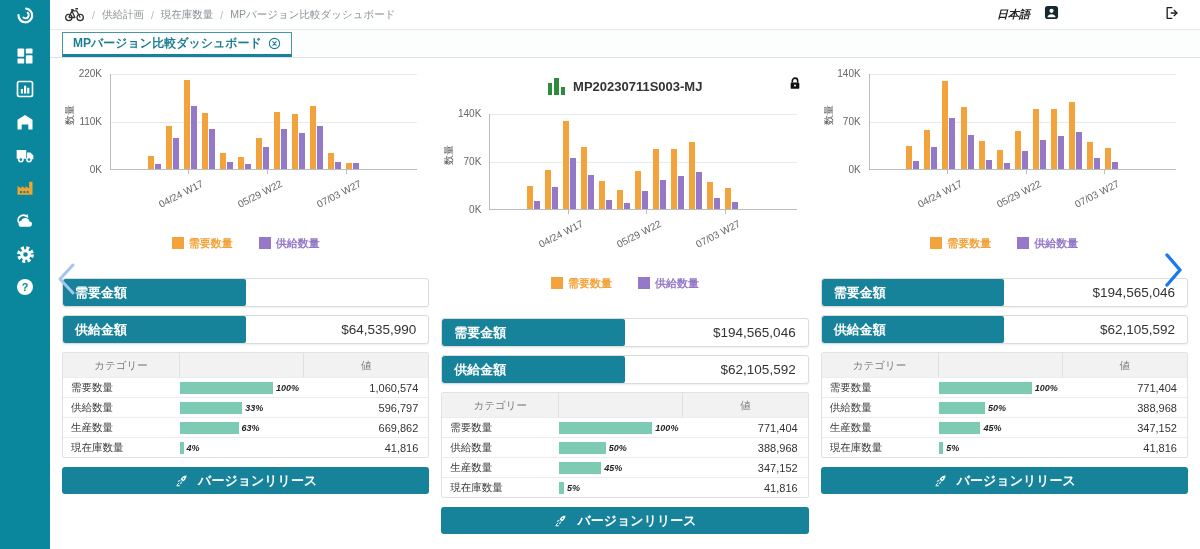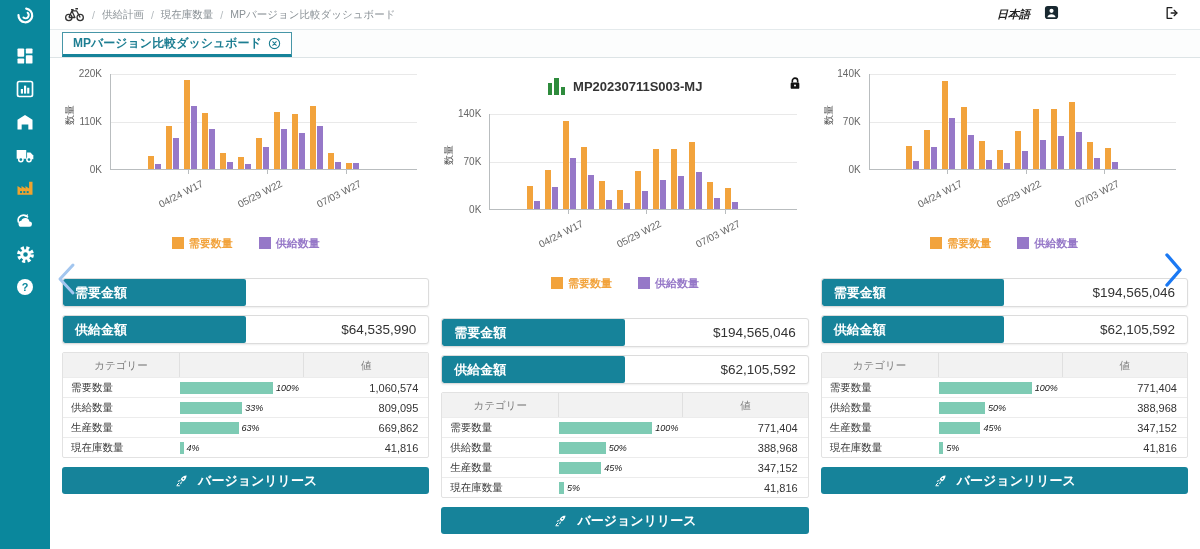--- a/index.html
+++ b/index.html
@@ -67,21 +67,21 @@
   
   .cat-table{margin-top:2px;border:1px solid #e2e2e2;border-radius:2px;overflow:hidden;}
   .trow{display:grid;grid-template-columns:32% 34% 34%;align-items:center;}
   .thead{background:#f2f2f2;height:24px;font-size:10.5px;color:#7a7a7a;}
   .thead .th{text-align:center;border-right:1px solid #e0e0e0;line-height:24px;height:24px;}
   .thead .th:last-child{border-right:none;}
   .tbody .trow{height:20px;border-top:1px solid #ececec;}
   .td-label{padding-left:8px;font-size:10.5px;color:#3a3a3a;}
   .td-bar{display:flex;align-items:center;}
   .pbar{height:12px;background:#7ecbb4;}
-  .ppct{font-size:9px;font-weight:normal;font-style:italic;color:#222;margin-left:3px;white-space:nowrap;}
+  .ppct{font-size:9px;font-weight:bold;font-style:italic;color:#222;margin-left:3px;white-space:nowrap;}
   .td-value{padding-right:10px;text-align:right;font-size:11px;color:#333;}
   
   .release-btn{margin-top:9px;width:100%;height:27px;background:#16839a;border:none;border-radius:3px;
     color:#fff;font-size:13px;font-weight:bold;font-family:inherit;display:flex;align-items:center;
     justify-content:center;gap:9px;cursor:pointer;}
   
   .arrow{position:absolute;cursor:pointer;}
   .arrow-left{left:4px;top:203px;}
   .arrow-right{right:14px;top:192px;}
 </style>
@@ -311,21 +311,21 @@
                 <span class="ppct">100%</span>
               </div>
               <div class="td-value">1,060,574</div>
             </div>
             <div class="trow">
               <div class="td-label">供給数量</div>
               <div class="td-bar">
                 <div class="pbar" style="width: 50.25%;"></div>
                 <span class="ppct">33%</span>
               </div>
-              <div class="td-value">809,095</div>
+              <div class="td-value">596,797</div>
             </div>
             <div class="trow">
               <div class="td-label">生産数量</div>
               <div class="td-bar">
                 <div class="pbar" style="width: 47.25%;"></div>
                 <span class="ppct">63%</span>
               </div>
               <div class="td-value">669,862</div>
             </div>
             <div class="trow">

